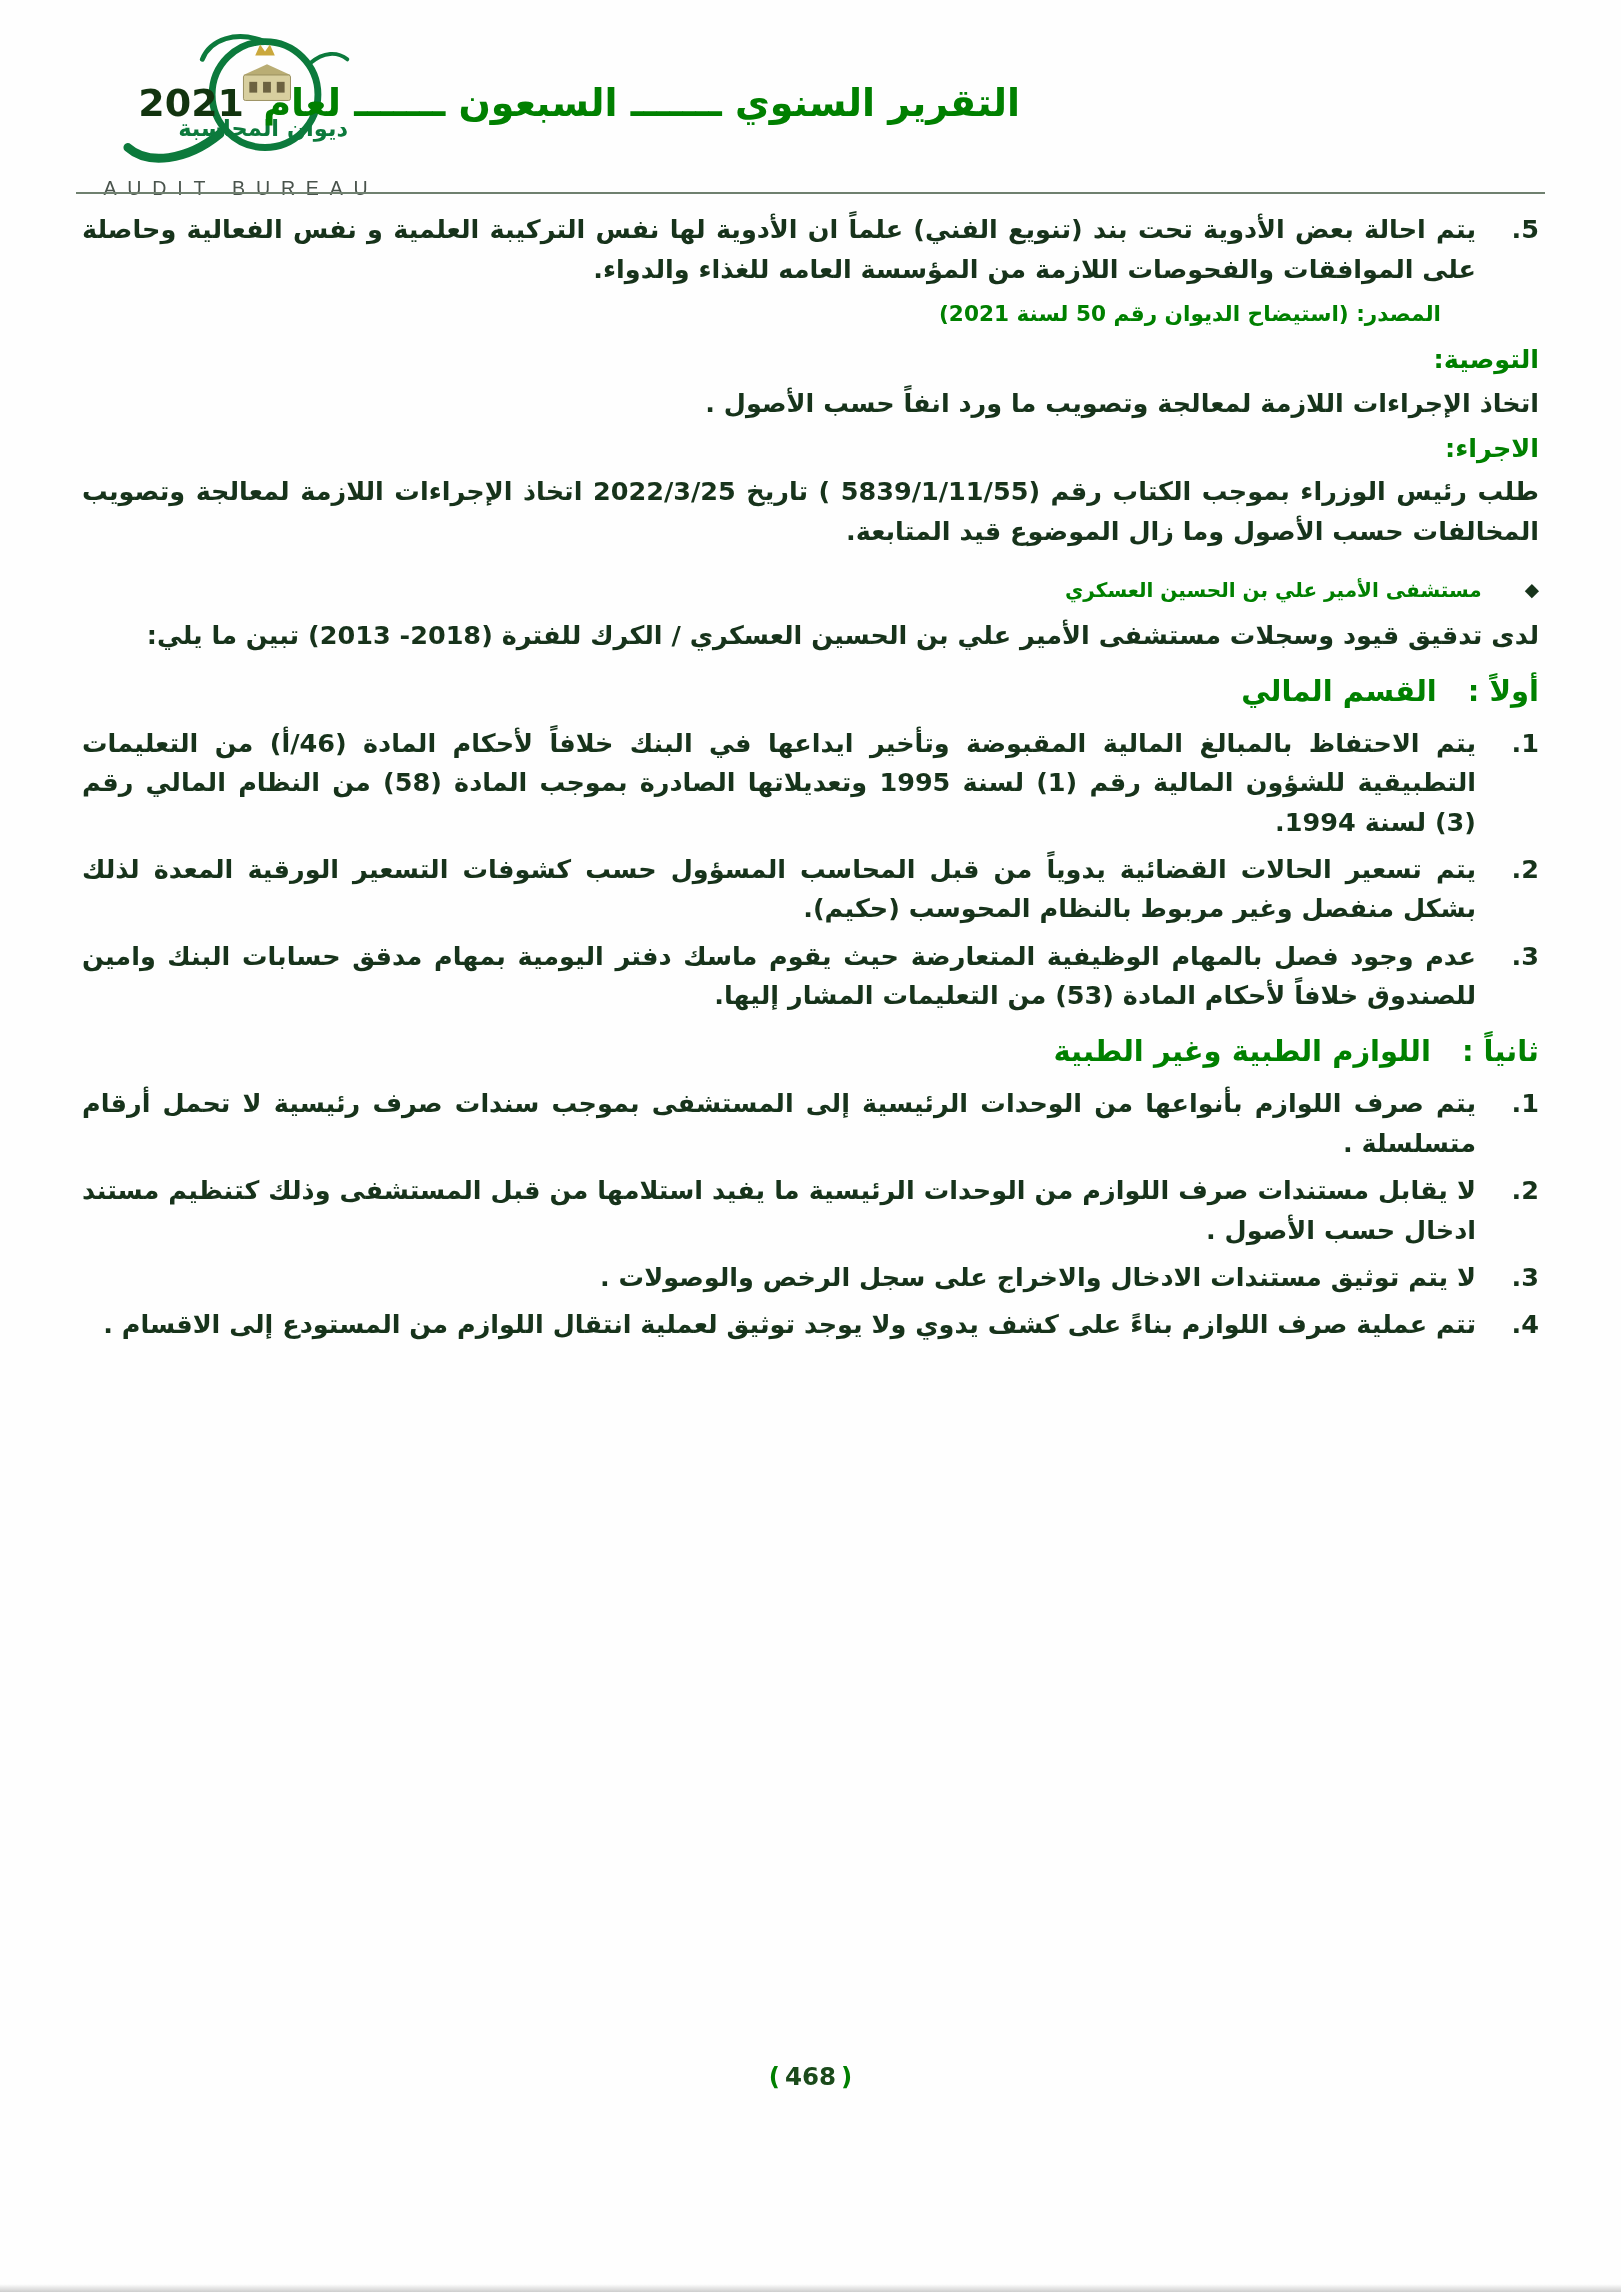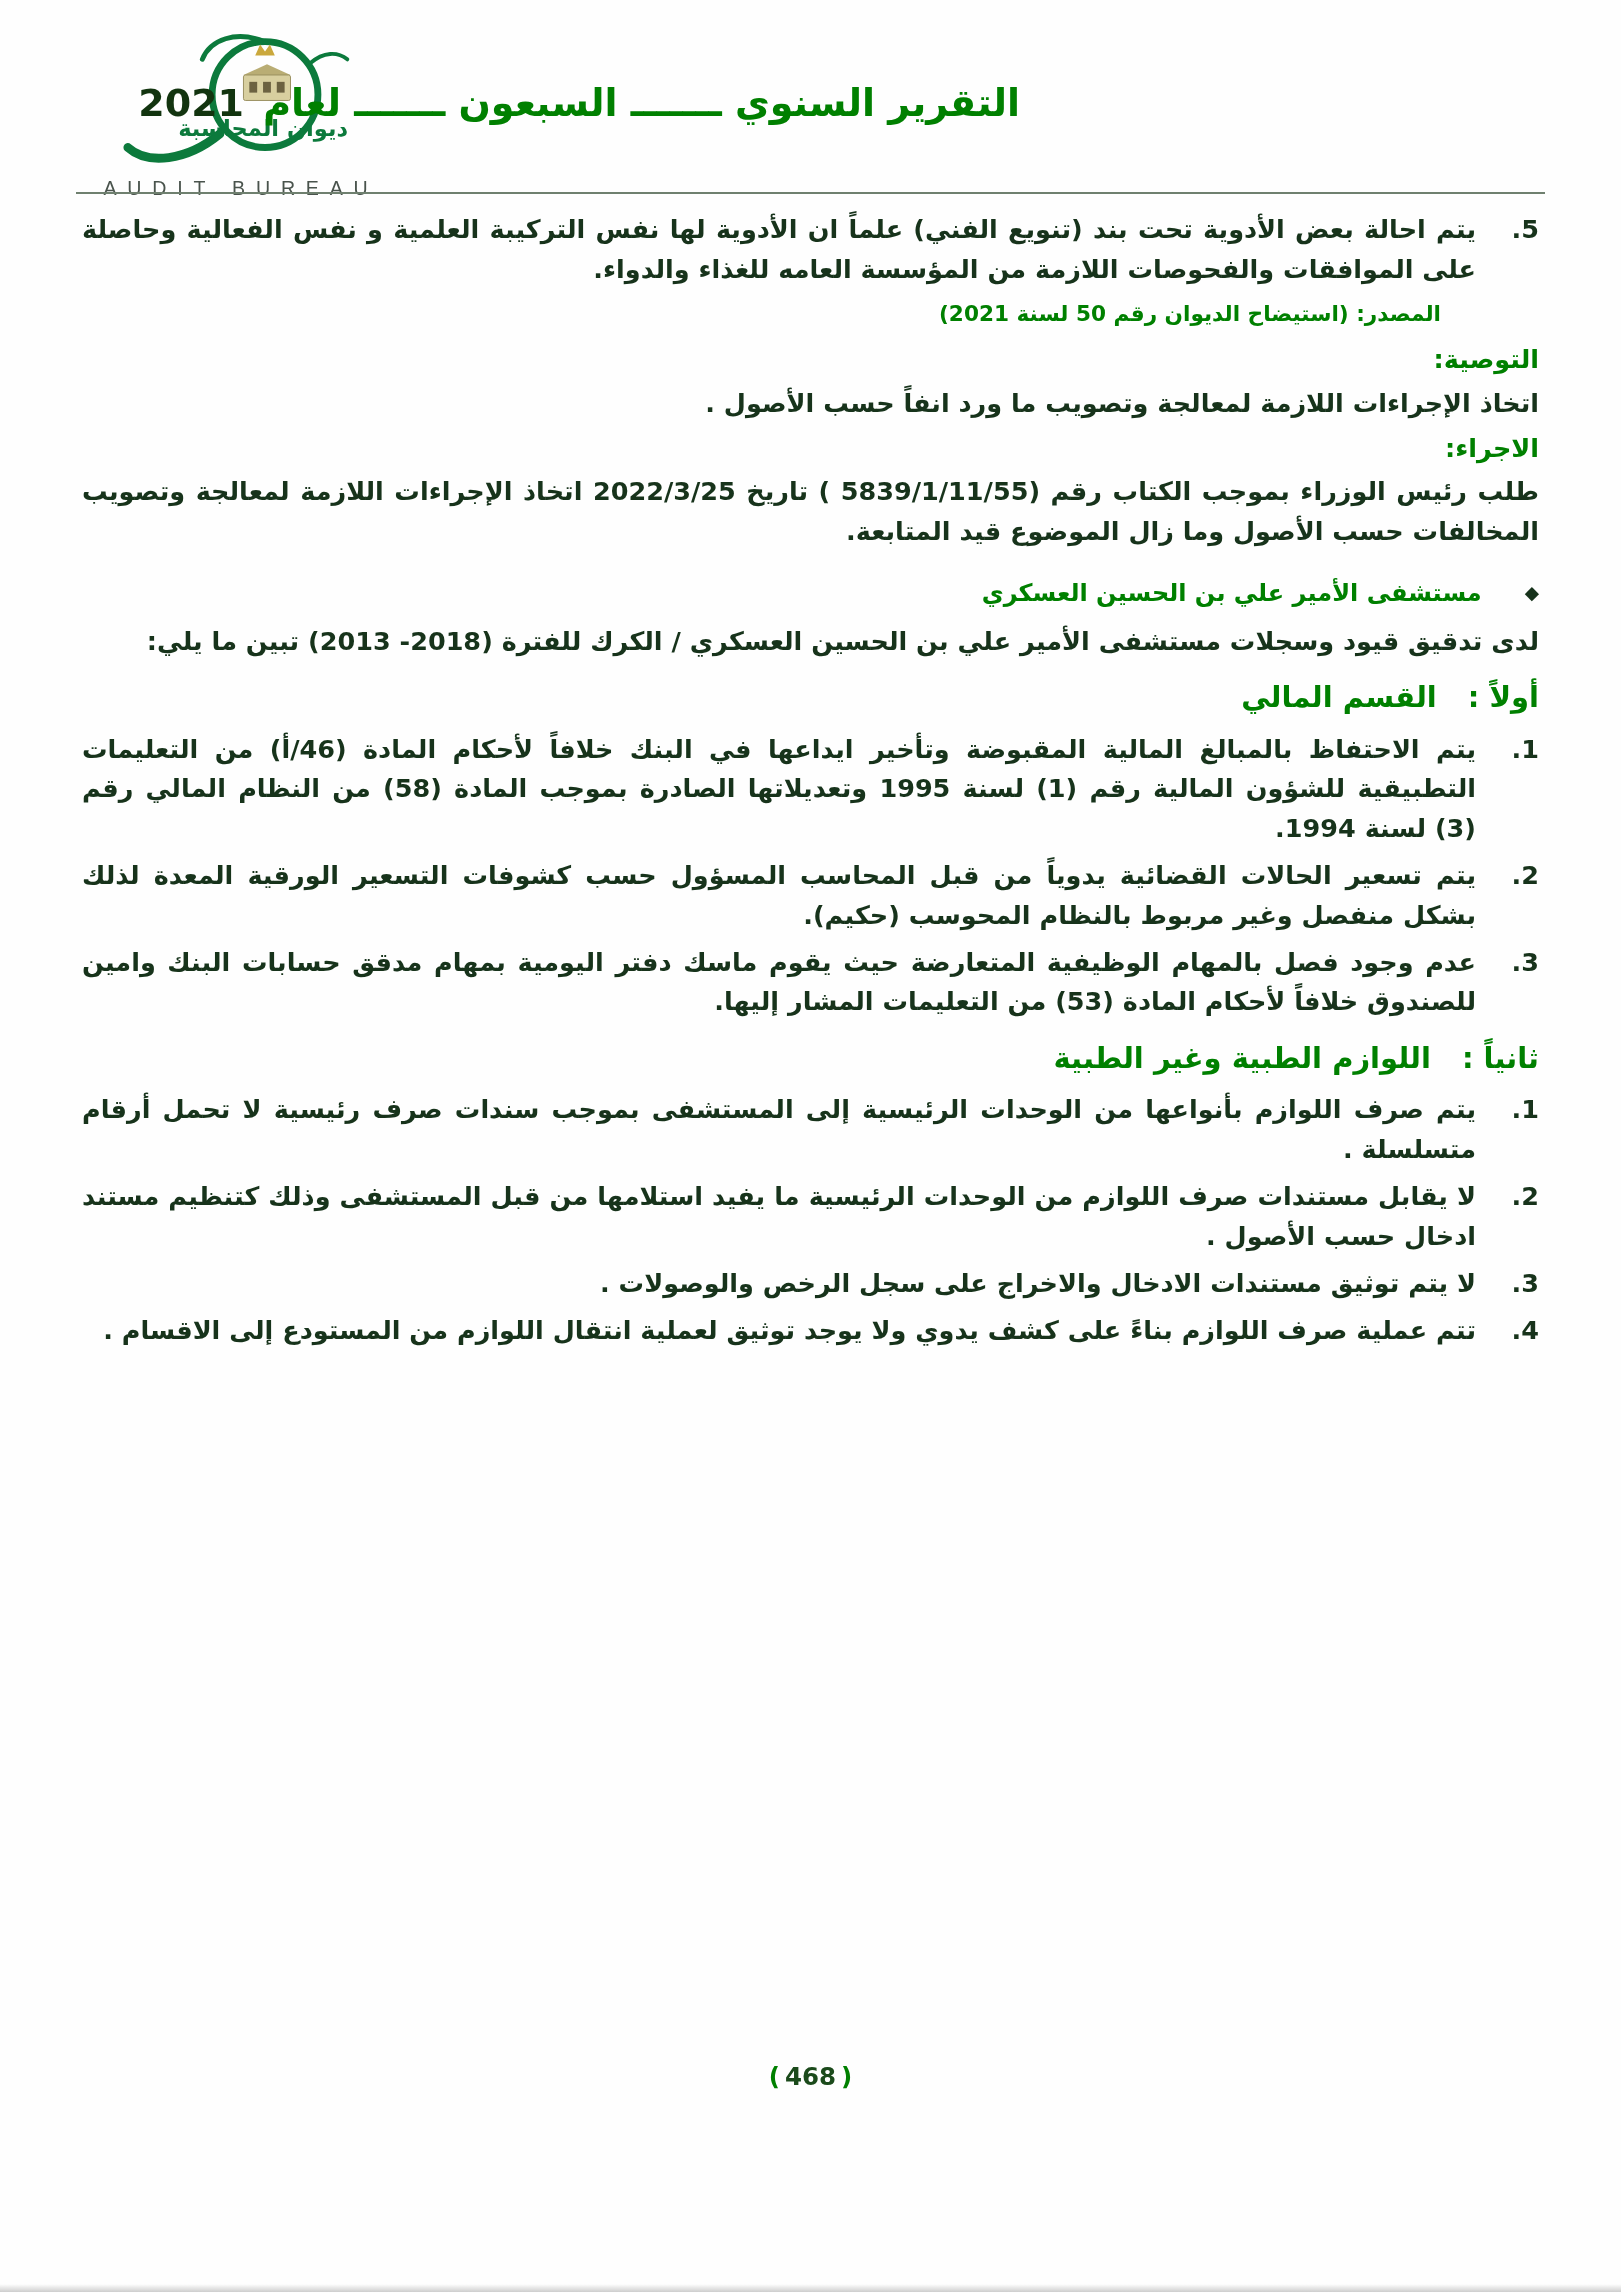--- a/index.html
+++ b/index.html
@@ -33,21 +33,21 @@
   }
   .jt{text-align:justify;text-justify:inter-word;}
   .num-row{display:flex;margin:0 0 7.8px 0;}
   .num{flex:0 0 63px;}
   .num-text{flex:1;}
   .source{color:var(--green);font-size:21.6px;margin:0 98px 9.8px 0;}
   .label-green{color:var(--green);font-size:25.5px;margin:3.9px 0 3.9px 0;}
   .para{margin:0 0 5.9px 0;}
   .diamond-heading{display:flex;align-items:center;gap:43px;margin:23.5px 0 9.8px 0;}
   .diamond{font-size:18.6px;color:var(--ink);line-height:1;}
-  .hosp-title{color:var(--green);font-size:24px;}
+  .hosp-title{color:var(--green);font-size:20px;}
   .sec-heading{display:flex;gap:31px;color:var(--green);font-size:29px;margin:13.7px 0 9.8px 0;}
   
   .page-number{position:absolute;top:2062px;left:0;right:0;text-align:center;
     font-size:24.5px;font-weight:bold;direction:ltr;}
   .pn-paren{color:var(--green);padding:0 4.9px;}
   .pn-num{color:#1b4a1b;}
 </style>
 </head>
 <body>
 

